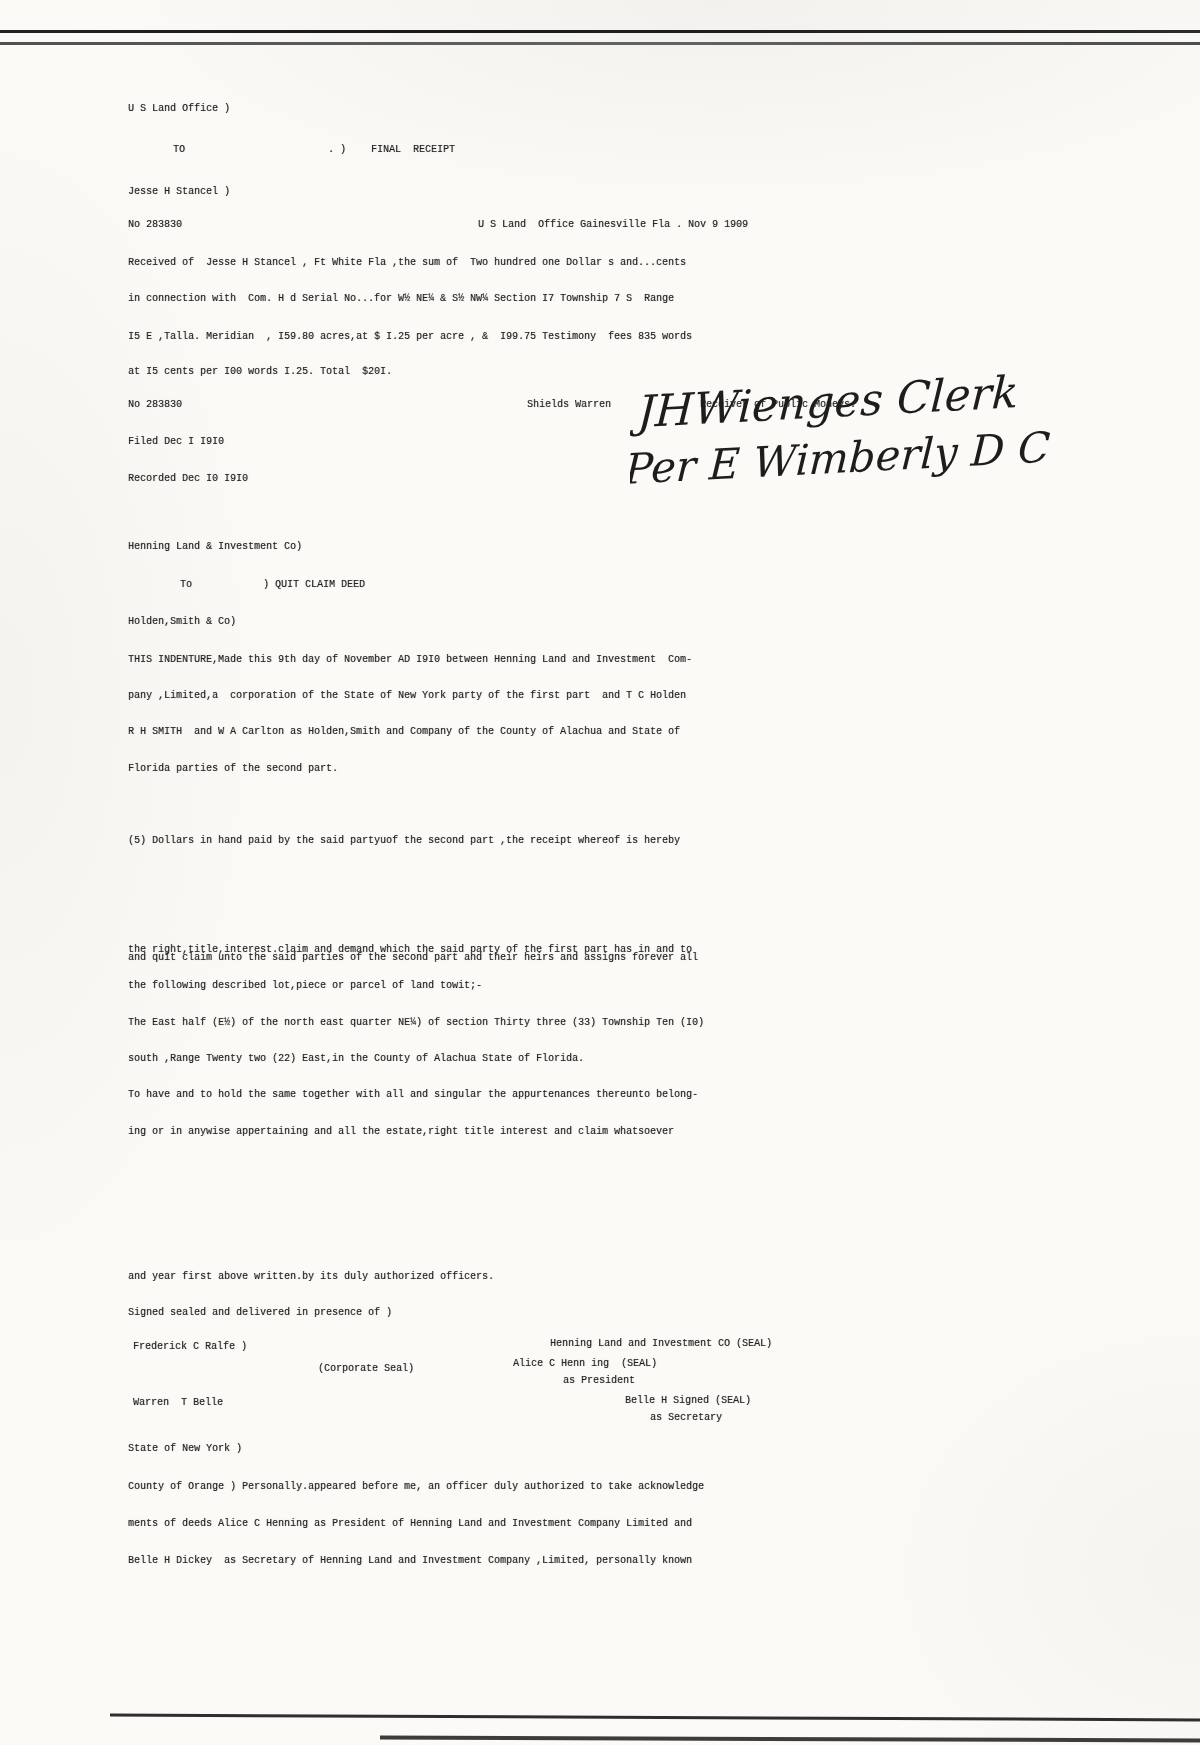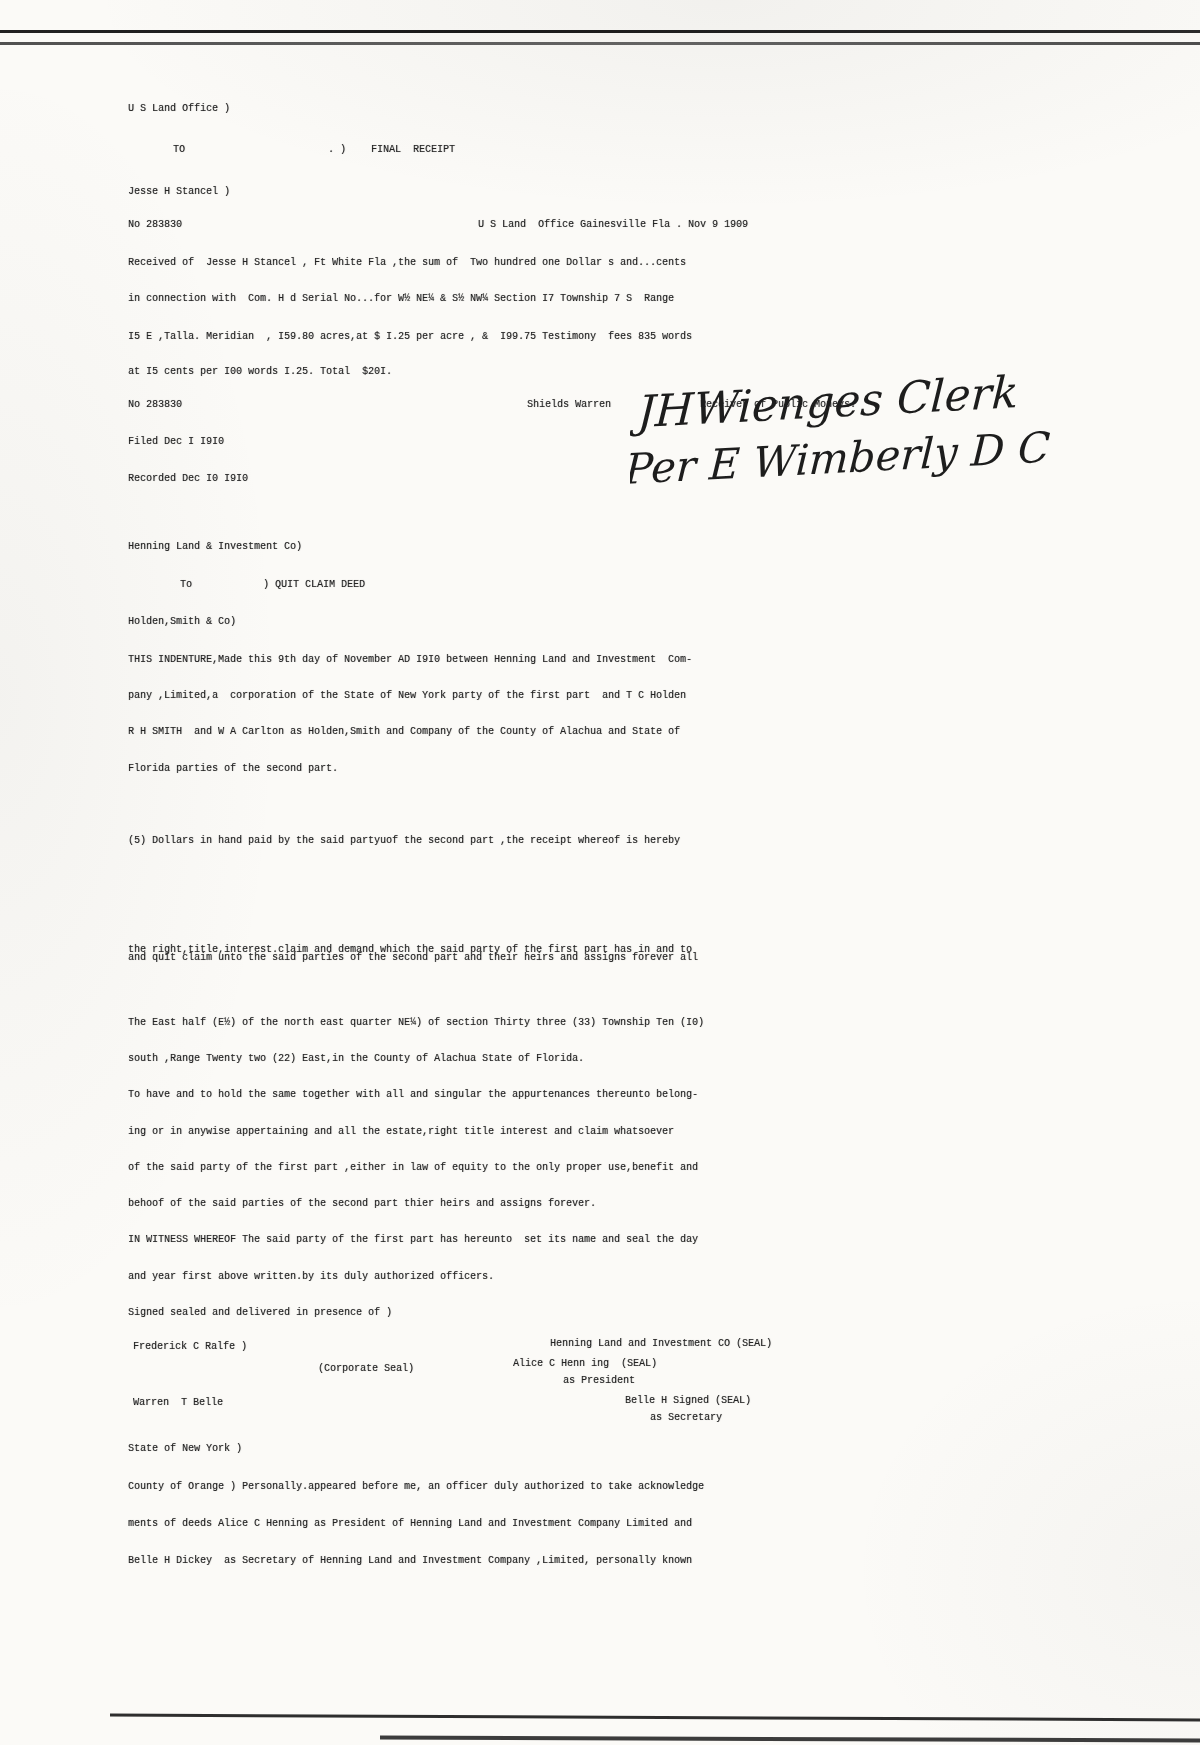--- a/index.html
+++ b/index.html
@@ -84,27 +84,25 @@
 
     <div class="ln" style="top:575px">Holden,Smith &amp; Co)</div>
 
     <div class="ln" style="top:613px">THIS INDENTURE,Made this 9th day of November AD I9I0 between Henning Land and Investment  Com-</div>
     <div class="ln" style="top:649px">pany ,Limited,a  corporation of the State of New York party of the first part  and T C Holden</div>
     <div class="ln" style="top:685px">R H SMITH  and W A Carlton as Holden,Smith and Company of the County of Alachua and State of</div>
     <div class="ln" style="top:722px">Florida parties of the second part.</div>
     <div class="ln" style="top:794px">(5) Dollars in hand paid by the said partyuof the second part ,the receipt whereof is hereby</div>
     <div class="ln" style="top:911px">and quit claim unto the said parties of the second part and their heirs and assigns forever all</div>
     <div class="ln" style="top:903px">the right,title,interest.claim and demand which the said party of the first part has in and to</div>
+    <div class="ln" style="top:939px">the following described lot,piece or parcel of land towit;-</div>
     <div class="ln" style="top:976px">The East half (E½) of the north east quarter NE¼) of section Thirty three (33) Township Ten (I0)</div>
     <div class="ln" style="top:1012px">south ,Range Twenty two (22) East,in the County of Alachua State of Florida.</div>
     <div class="ln" style="top:1048px">To have and to hold the same together with all and singular the appurtenances thereunto belong-</div>
     <div class="ln" style="top:1085px">ing or in anywise appertaining and all the estate,right title interest and claim whatsoever</div>
-    <div class="ln" style="top:1121px">of the said party of the first part ,either in law of equity to the only proper use,benefit and</div>
-    <div class="ln" style="top:1157px">behoof of the said parties of the second part thier heirs and assigns forever.</div>
-    <div class="ln" style="top:1193px">IN WITNESS WHEREOF The said party of the first part has hereunto  set its name and seal the day</div>
     <div class="ln" style="top:1230px">and year first above written.by its duly authorized officers.</div>
     <div class="ln" style="top:1266px">Signed sealed and delivered in presence of )</div>
   </section>
 
   <section>
     <div class="ln" style="top:1300px;left:133px">Frederick C Ralfe )</div>
     <div class="ln" style="top:1322px;left:318px">(Corporate Seal)</div>
     <div class="ln" style="top:1356px;left:133px">Warren  T Belle</div>
 
     <div class="ln" style="top:1297px;left:550px">Henning Land and Investment CO (SEAL)</div>

